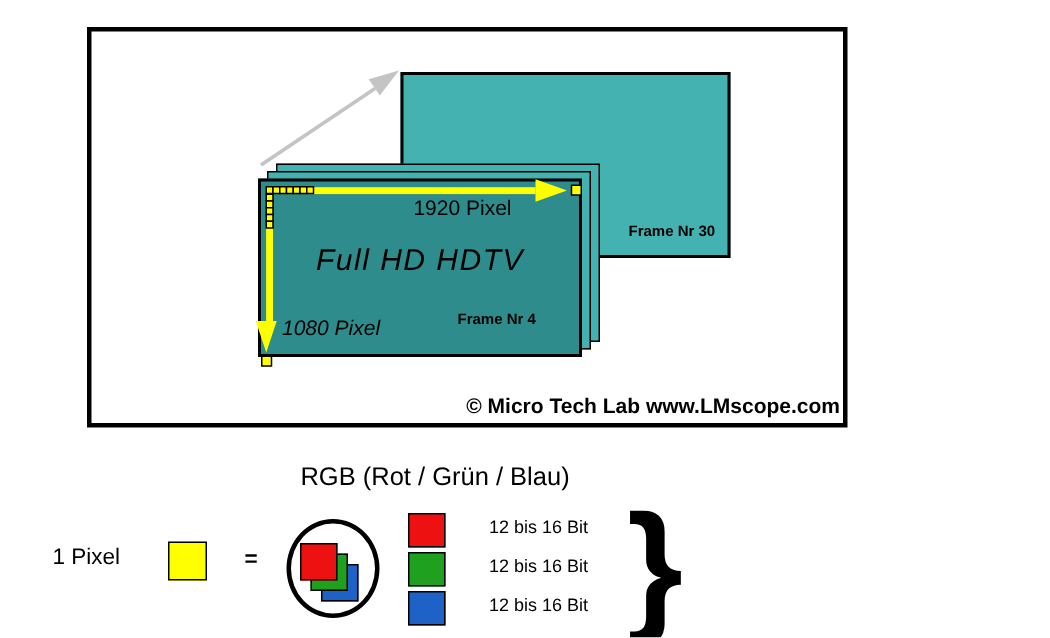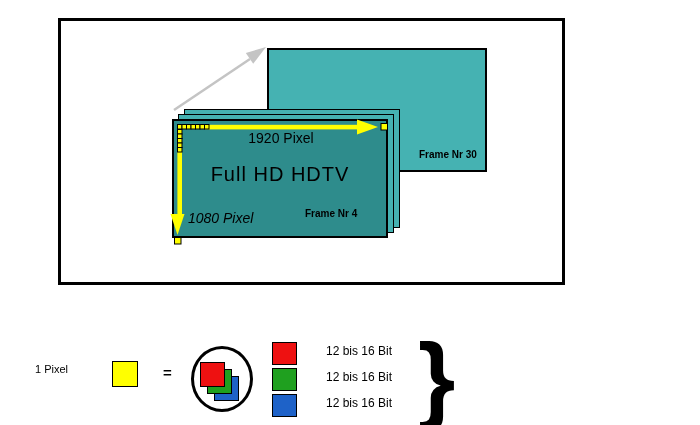--- a/index.html
+++ b/index.html
@@ -11,33 +11,33 @@
   
   #outer-box{left:58px;top:18px;width:507px;height:267px;border:3px solid #000;box-sizing:border-box;background:#fff;}
   
   #frame30{left:267px;top:48px;width:220px;height:124px;background:var(--teal_back);border:2px solid #000000;box-sizing:border-box;}
   .frame30-label{position:absolute;left:150px;top:99px;font-size:10px;font-weight:bold;white-space:nowrap;}
   
   .stackframe{box-sizing:border-box;}
   #back2{left:184px;top:109px;width:216px;height:119px;background:var(--teal_back);border:1px solid #000;}
   #back1{left:178px;top:114px;width:216px;height:119px;background:var(--teal_back);border:1px solid #000;}
   #front{left:172px;top:119px;width:216px;height:119px;background:var(--teal_front);border:2px solid #000;}
-  .fullhd{position:absolute;left:0;top:42px;width:212px;text-align:center;font-size:20px;letter-spacing:1px;white-space:nowrap;}
-  .label-1920{position:absolute;left:47px;top:9px;width:120px;text-align:center;font-size:14px;white-space:nowrap;}
+  .fullhd{position:absolute;left:0;top:42px;width:212px;text-align:center;font-size:20px;letter-spacing:1px;white-space:nowrap;font-style:italic;}
+  .label-1920{position:absolute;left:47px;top:9px;width:120px;text-align:right;font-size:14px;white-space:nowrap;}
   .label-1080{position:absolute;left:14px;top:89px;font-size:14px;white-space:nowrap;font-style:italic;}
   .frame1-label{position:absolute;left:131px;top:87px;font-size:10px;font-weight:bold;white-space:nowrap;}
   #overlay{left:0;top:0;pointer-events:none;}
   .gray-fill{fill:var(--gray_arrow);}
   .gray-stroke{stroke:var(--gray_arrow);}
   .yel-fill{fill:var(--yellow);}
   .dot{fill:var(--yellow);stroke:#000;stroke-width:1;}
   .copyright{left:300px;top:262px;width:260px;text-align:right;font-size:14px;font-weight:bold;white-space:nowrap;}
   
   .rgb-title{left:150px;top:308px;width:280px;text-align:center;font-size:17px;white-space:nowrap;}
-  .pixel-label{left:35px;top:363px;font-size:11px;white-space:nowrap;}
+  .pixel-label{left:35px;top:363px;font-size:15px;white-space:nowrap;}
   .pixel-swatch{left:112px;top:361px;width:26px;height:26px;background:var(--yellow);border:1px solid #000;box-sizing:border-box;}
   .equals{left:163px;top:364px;font-size:15px;font-weight:bold;}
   .circle-group{left:191px;top:346px;width:70px;height:72px;}
   .circle-outline{position:absolute;left:0;top:0;width:62px;height:66px;border:3px solid #000;border-radius:50%;box-sizing:border-box;}
   .sq{position:absolute;width:25px;height:25px;border:1px solid #000;box-sizing:border-box;}
   .sq-red{background:var(--red);}
   .sq-green{background:var(--green);}
   .sq-blue{background:var(--blue);}
   .c-blue{left:23px;top:30px;}
   .c-green{left:16px;top:23px;}
@@ -102,21 +102,23 @@
       <rect x="200" y="124.5" width="4.5" height="4.5" class="dot"></rect>
       <rect x="204.5" y="124.5" width="4.5" height="4.5" class="dot"></rect>
       <rect x="177.5" y="129.5" width="4.5" height="4.5" class="dot"></rect>
       <rect x="177.5" y="134" width="4.5" height="4.5" class="dot"></rect>
       <rect x="177.5" y="138.5" width="4.5" height="4.5" class="dot"></rect>
       <rect x="177.5" y="143" width="4.5" height="4.5" class="dot"></rect>
       <rect x="177.5" y="147.5" width="4.5" height="4.5" class="dot"></rect>
     </g>
   </svg>
 
+  <div class="abs copyright">© Micro Tech Lab www.LMscope.com</div>
 
+  <div class="abs rgb-title">RGB (Rot / Grün / Blau)</div>
 
   <div class="abs pixel-label">1 Pixel</div>
   <div class="abs pixel-swatch"></div>
   <div class="abs equals">=</div>
 
   <div class="abs circle-group">
     <div class="circle-outline"></div>
     <div class="sq sq-blue c-blue"></div>
     <div class="sq sq-green c-green"></div>
     <div class="sq sq-red c-red"></div>

